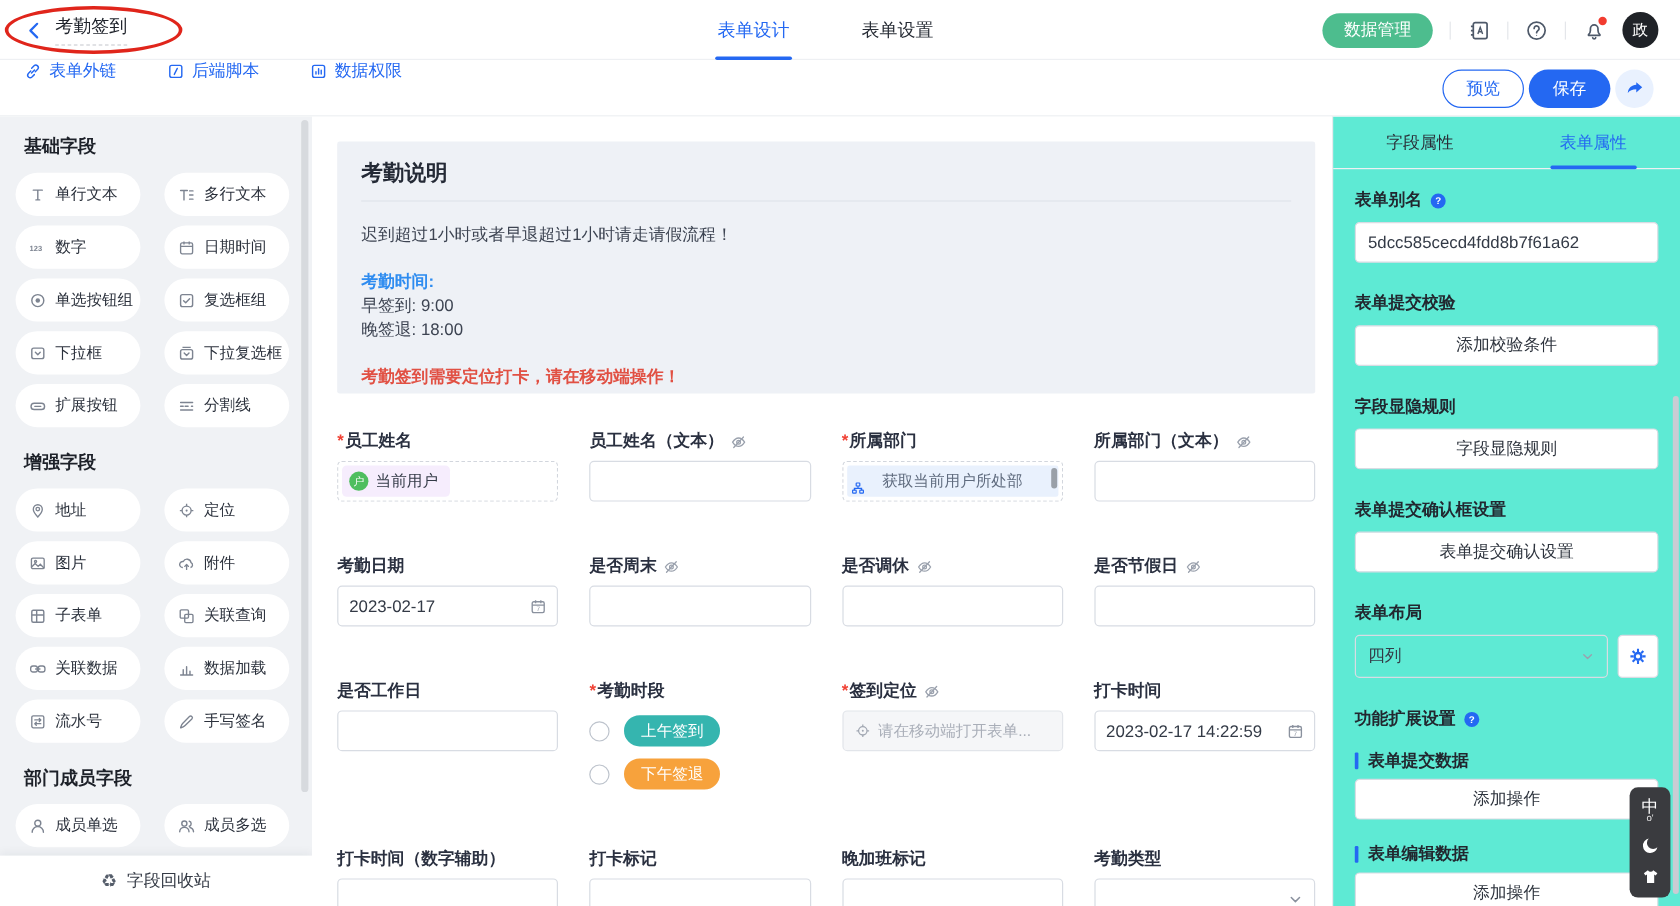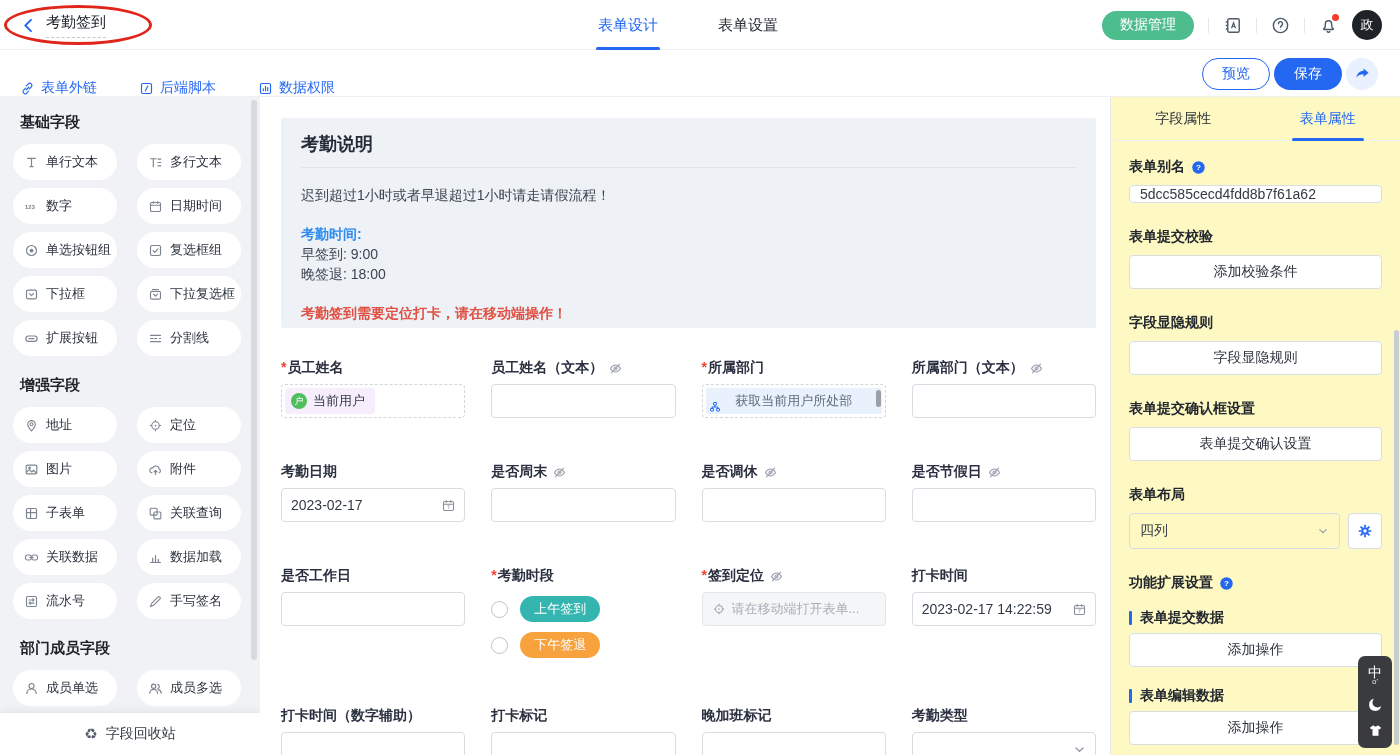--- a/index.html
+++ b/index.html
@@ -20,21 +20,21 @@
   .hd-right { position:absolute; right:18px; top:0; height:50px; display:flex; align-items:center; gap:14px; }
   .btn-green { height:29px; padding:0 18px; border:none; border-radius:15px; background:#4dbd8e; color:#fff; font-size:14px; cursor:pointer; font-family:inherit; }
   .vsep { width:1px; height:15px; background:#e4e6ea; }
   .hd-ic { width:19px; height:19px; color:#4e5969; cursor:pointer; }
   .bell-wrap { position:relative; display:flex; }
   .bell-dot { position:absolute; right:-1px; top:-2px; width:7px; height:7px; border-radius:50%; background:#f23c30; }
   .avatar { width:30px; height:30px; border-radius:50%; background:#1f2227; color:#fff; font-size:13px; display:flex; align-items:center; justify-content:center; cursor:pointer; }
 
   
   .toolbar { position:absolute; left:0; top:50px; width:1400px; height:47px; background:#fff; border-bottom:1px solid #eef0f3; z-index:4; }
-  .tb-links { position:absolute; left:20px; top:0; height:47px; display:flex; gap:42px; align-items:flex-end; }
+  .tb-links { position:absolute; left:20px; top:0; height:47px; display:flex; gap:42px; align-items:flex-start; }
   .tb-link { display:flex; align-items:center; gap:6px; color:#2468f2; font-size:14px; cursor:pointer; }
   .tb-link .ic { width:15px; height:15px; }
   .tb-right { position:absolute; right:22px; top:0; height:47px; display:flex; align-items:center; gap:4px; }
   .btn-outline { width:68px; height:32px; border-radius:16px; border:1px solid #2468f2; color:#2468f2; background:#fff; font-size:14px; cursor:pointer; font-family:inherit; }
   .btn-solid { width:68px; height:32px; border-radius:16px; border:none; color:#fff; background:#2468f2; font-size:14px; cursor:pointer; font-family:inherit; }
   .btn-share { width:32px; height:32px; border-radius:50%; background:#e9f1fe; border:none; display:flex; align-items:center; justify-content:center; cursor:pointer; }
   .btn-share svg { width:17px; height:17px; color:#2468f2; }
 
   
   .sidebar { position:absolute; left:0; top:97px; width:260px; height:658px; background:#f0f2f5; overflow:hidden; }
@@ -71,29 +71,29 @@
   .mini-scroll { position:absolute; right:1px; top:2px; width:5px; height:17px; border-radius:3px; background:#9aa0a8; }
   .opt { display:flex; align-items:center; gap:12px; height:34px; cursor:pointer; }
   .opt + .opt { margin-top:2px; }
   .radio { width:17px; height:17px; border:1px solid #bdc3cc; border-radius:50%; background:#fff; flex:none; }
   .pill { height:26px; padding:0 14px; border-radius:14px; color:#fff; font-size:13px; display:flex; align-items:center; }
   .pill.teal { background:#35b5af; }
   .pill.orange { background:#f7a23c; }
   .loc-ic { width:14px; height:14px; color:#a0a6b1; margin-right:6px; flex:none; }
 
   
-  .panel { position:absolute; left:1110px; top:97px; width:290px; height:658px; background:#fef9c3; border-left:1px solid #e8eaee; }
+  .panel { position:absolute; left:1110px; top:97px; width:290px; height:658px; background:#5eead4; border-left:1px solid #e8eaee; }
   .p-tabs { height:44px; display:flex; border-bottom:1px solid #eef0f3; }
   .p-tab { flex:1; position:relative; display:flex; align-items:center; justify-content:center; font-size:14px; color:#2a2f38; cursor:pointer; }
   .p-tab.active { color:#2468f2; font-weight:500; }
   .p-tab.active::after { content:""; position:absolute; bottom:-1px; left:50%; transform:translateX(-50%); width:72px; height:3px; background:#2468f2; border-radius:2px; }
   .p-body { padding:16px 18px 0 18px; }
   .p-label { display:flex; align-items:center; gap:6px; font-size:14px; font-weight:bold; color:#22272f; height:20px; }
   .qf { width:15px; height:15px; color:#2468f2; }
-  .p-input { margin-top:8px; width:100%; height:18px; border:1px solid #d8dce3; border-radius:4px; padding:0 10px; font-size:14px; color:#333a46; font-family:inherit; background:#fff; }
+  .p-input { margin-top:8px; width:100%; height:34px; border:1px solid #d8dce3; border-radius:4px; padding:0 10px; font-size:14px; color:#333a46; font-family:inherit; background:#fff; }
   .p-group { margin-top:24px; }
   .pbtn { margin-top:8px; width:100%; height:34px; border:1px solid #d8dce3; border-radius:4px; background:#fff; font-size:14px; color:#2d333d; cursor:pointer; font-family:inherit; }
   .layout-row { margin-top:8px; display:flex; gap:8px; }
   .p-select { position:relative; flex:1; height:36px; border:1px solid #d8dce3; border-radius:4px; display:flex; align-items:center; padding:0 10px; font-size:14px; color:#333a46; cursor:pointer; }
   .p-select .ic-r { position:absolute; right:9px; width:14px; height:14px; color:#9aa1ad; }
   .gear-btn { width:34px; height:36px; border:1px solid #d8dce3; border-radius:4px; background:#fff; display:flex; align-items:center; justify-content:center; cursor:pointer; }
   .gear-btn svg { width:16px; height:16px; color:#2468f2; }
   .p-sub { margin-top:20px; display:flex; align-items:center; gap:8px; font-size:14px; font-weight:bold; color:#22272f; }
   .p-sub::before { content:""; width:3px; height:14px; background:#2468f2; border-radius:1px; }
   .p-sub.first { margin-top:16px; }

